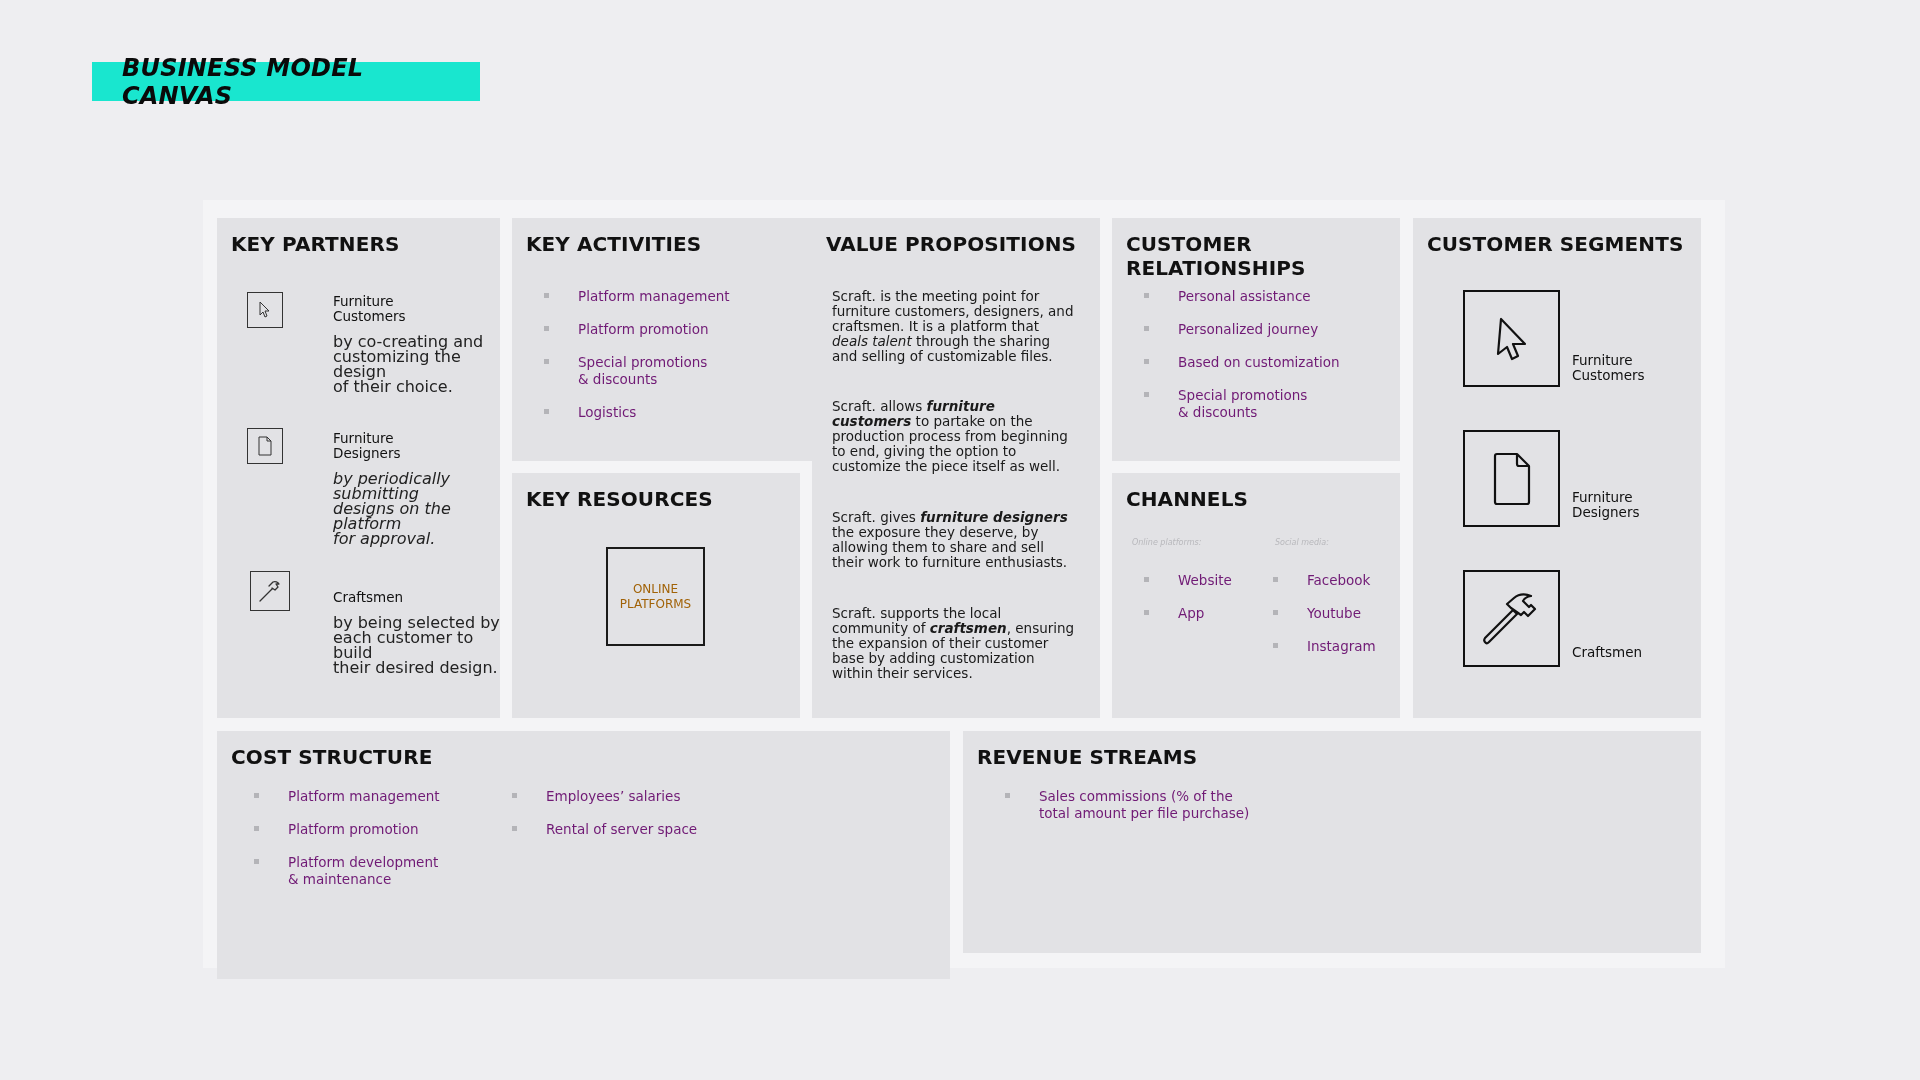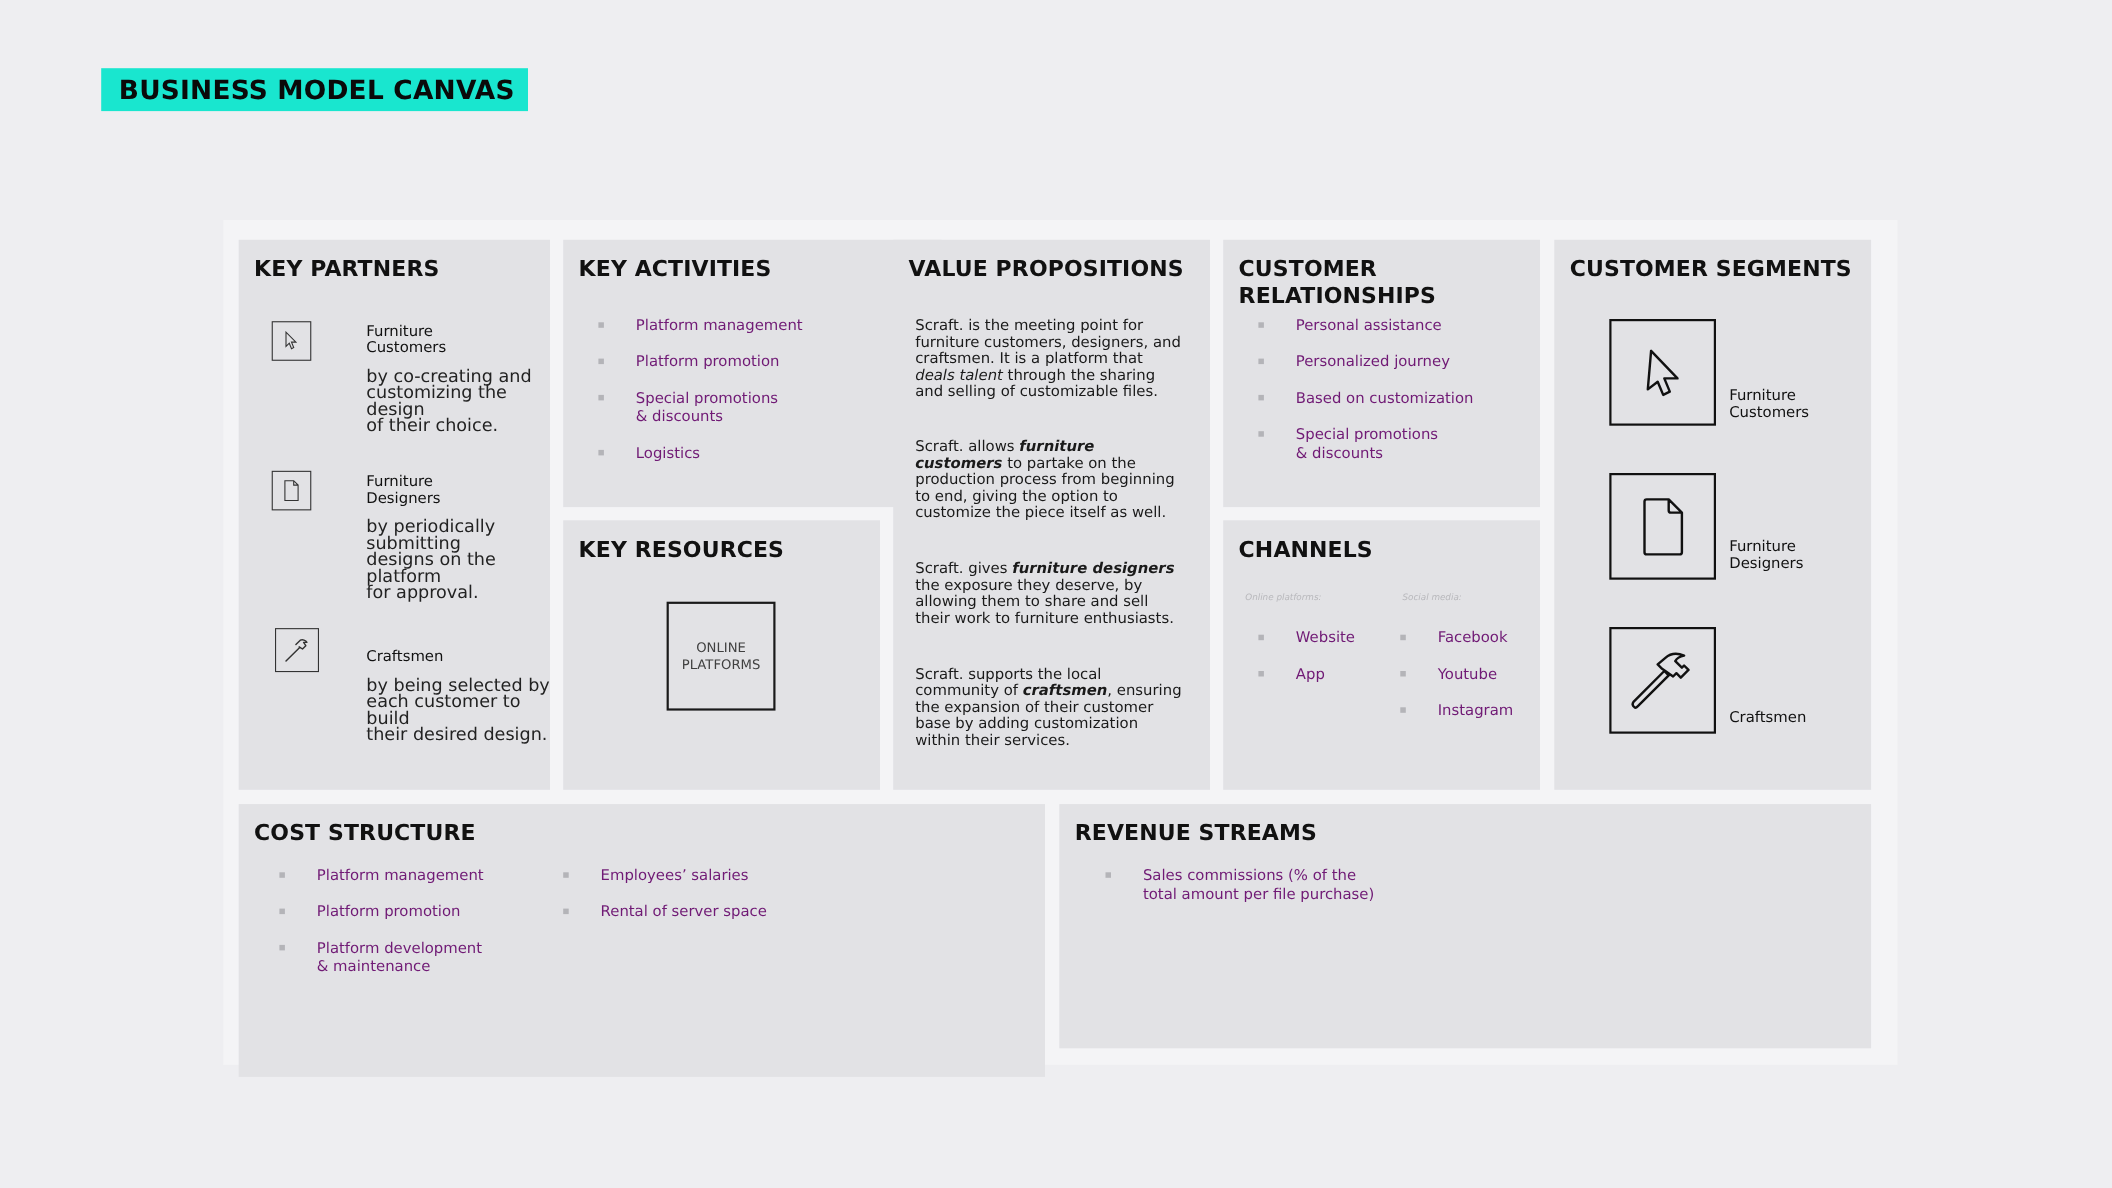--- a/index.html
+++ b/index.html
@@ -6,21 +6,21 @@
   html, body { width: 1920px; height: 1080px; overflow: hidden; }
   body {
     background: #eeeef1;
     font-family: "DejaVu Sans", "Liberation Sans", sans-serif;
     color: #1a1a1a;
     position: relative;
   }
   .title-bar {
     position: absolute; left: 92px; top: 62px; width: 388px; height: 39px;
     background: #19e6cf;
-    display: flex; align-items: center; padding-left: 16px;
+    display: flex; align-items: center; padding-left: 30px; font-style: italic;
   }
   .title-bar span { font-weight: bold; font-size: 24px; color: #0a0a0a; letter-spacing: 0.2px; }
   .frame {
     position: absolute; left: 203px; top: 200px; width: 1522px; height: 768px;
     background: #f4f4f6;
   }
   .panel {
     position: absolute; background: #e2e2e5;
   }
   .panel-title {
@@ -47,21 +47,21 @@
   .kp-desc { position: absolute; left: 86px; font-size: 16px; line-height: 15px; color: #222; white-space: pre-line; width: 170px; }
 
   
   .vp-para { position: absolute; left: 20px; width: 245px; font-size: 13.5px; line-height: 15px; color: #1a1a1a; }
   .vp-para b i, .vp-para i b { font-weight: bold; font-style: italic; }
 
   
   .res-box {
     position: absolute; left: 94px; top: 74px; width: 99px; height: 99px;
     border: 2px solid #1a1a1a; display: flex; align-items: center; justify-content: center;
-    text-align: center; font-size: 12px; line-height: 15px; color: #404040; white-space: pre-line;
+    text-align: center; font-size: 12px; line-height: 15px; color: #a16207; white-space: pre-line;
   }
 
   .ch-sub { position: absolute; font-size: 8px; font-style: italic; color: #b8b8bc; top: 65px; }
 
   .cs-box {
     position: absolute; left: 50px; width: 97px; height: 97px;
     border: 2.5px solid #111; display: flex; align-items: center; justify-content: center;
   }
   .cs-label { position: absolute; left: 159px; font-size: 13.5px; line-height: 15px; font-weight: 500; color: #111; white-space: pre-line; }
 </style>
@@ -91,21 +91,21 @@
   </div>
 
   <div class="kp-item" style="top:210px;">
     <div class="kp-icon">
       <svg width="16" height="20" viewBox="0 0 16 20">
           <path d="M2 1 H10 L14 5 V19 H2 Z M10 1 V5 H14" fill="none" stroke="#333" stroke-width="1"></path>
         </svg>
     </div>
     <div class="kp-name" style="top:3px;">Furniture
 Designers</div>
-    <div class="kp-desc" style="top:43px;">by periodically submitting
+    <div class="kp-desc" style="top:43px;font-style:italic;">by periodically submitting
 designs on the platform
 for approval.</div>
   </div>
 
   <div class="kp-item" style="top:353px;">
     <div class="kp-icon" style="left:3px;width:40px;height:40px;">
       <svg width="26" height="26" viewBox="0 0 26 26">
           <path d="M3 23 L15 11 M12 8 L16 4 C18 3 21 4 22 6 L19 6 L21 9 L18 12 L15 10" fill="none" stroke="#333" stroke-width="1.3" stroke-linecap="round" stroke-linejoin="round"></path>
         </svg>
     </div>

